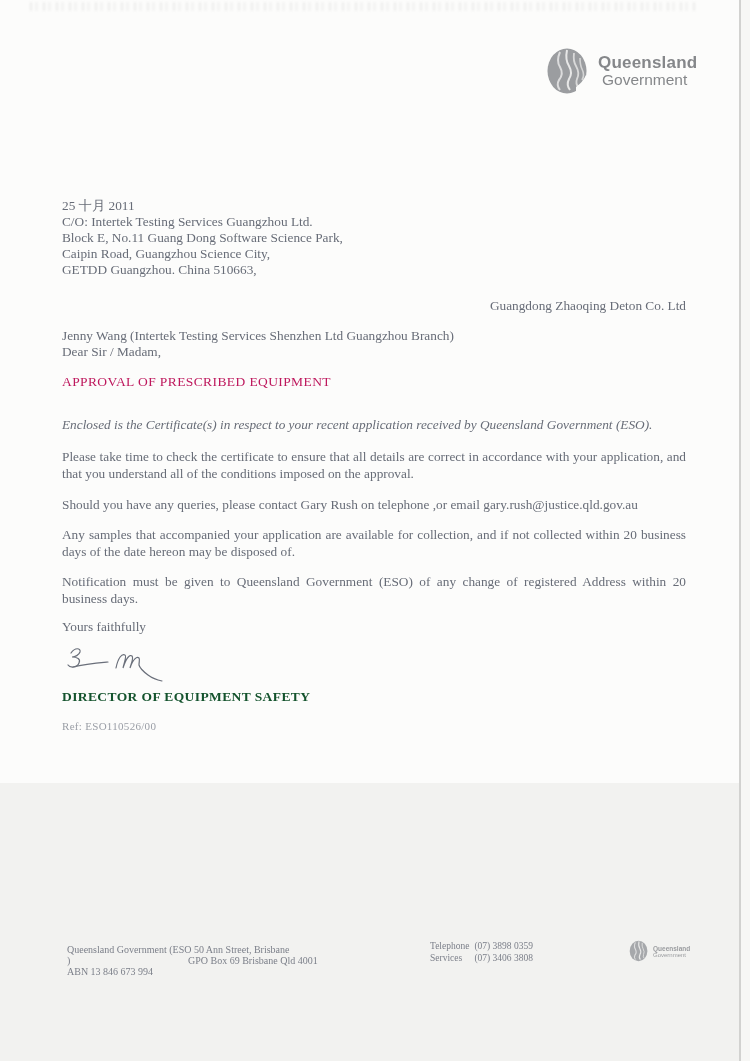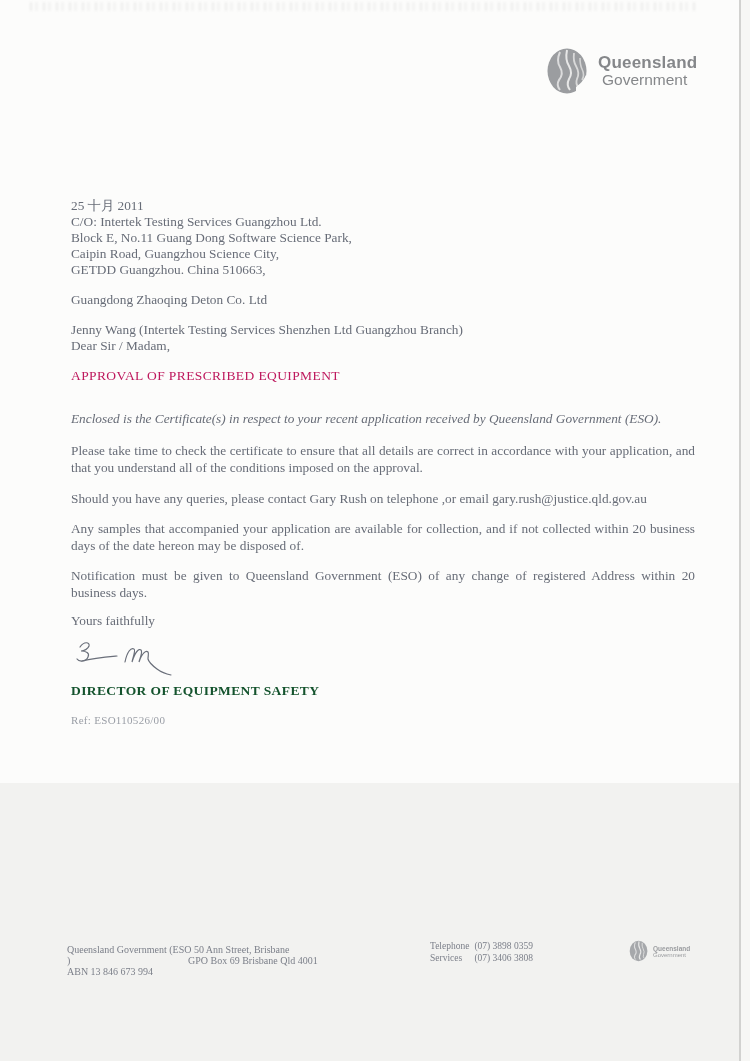--- a/index.html
+++ b/index.html
@@ -37,25 +37,25 @@
     position:absolute;left:546px;top:47px;
     display:flex;align-items:center;
     font-family:"Liberation Sans", sans-serif;
     color:#85878a;
   }
   .logo-main .crest{display:block;margin-right:8px;}
   .logo-t1{font-size:17px;font-weight:bold;letter-spacing:.2px;line-height:18px;}
   .logo-t2{font-size:15.5px;line-height:16px;margin-left:4px;}
   
   .letter{
-    position:absolute;left:71px;top:198px;width:624px;
+    position:absolute;left:62px;top:198px;width:624px;
     font-size:13.3px;line-height:16px;
   }
   .addr-line{line-height:16px;}
-  .company{margin-top:14px;}
+  .company{margin-top:20px;text-align:right;}
   .attention{margin-top:14px;}
   .salutation{margin-top:0;}
   .subject{
     margin-top:14px;font-weight:normal;letter-spacing:.4px;
     color:#be185d;font-size:13.5px;
   }
   .para{
     margin:13px 0 0 0;text-align:justify;line-height:17px;
   }
   .para.first{margin-top:26px;font-style:italic;}

